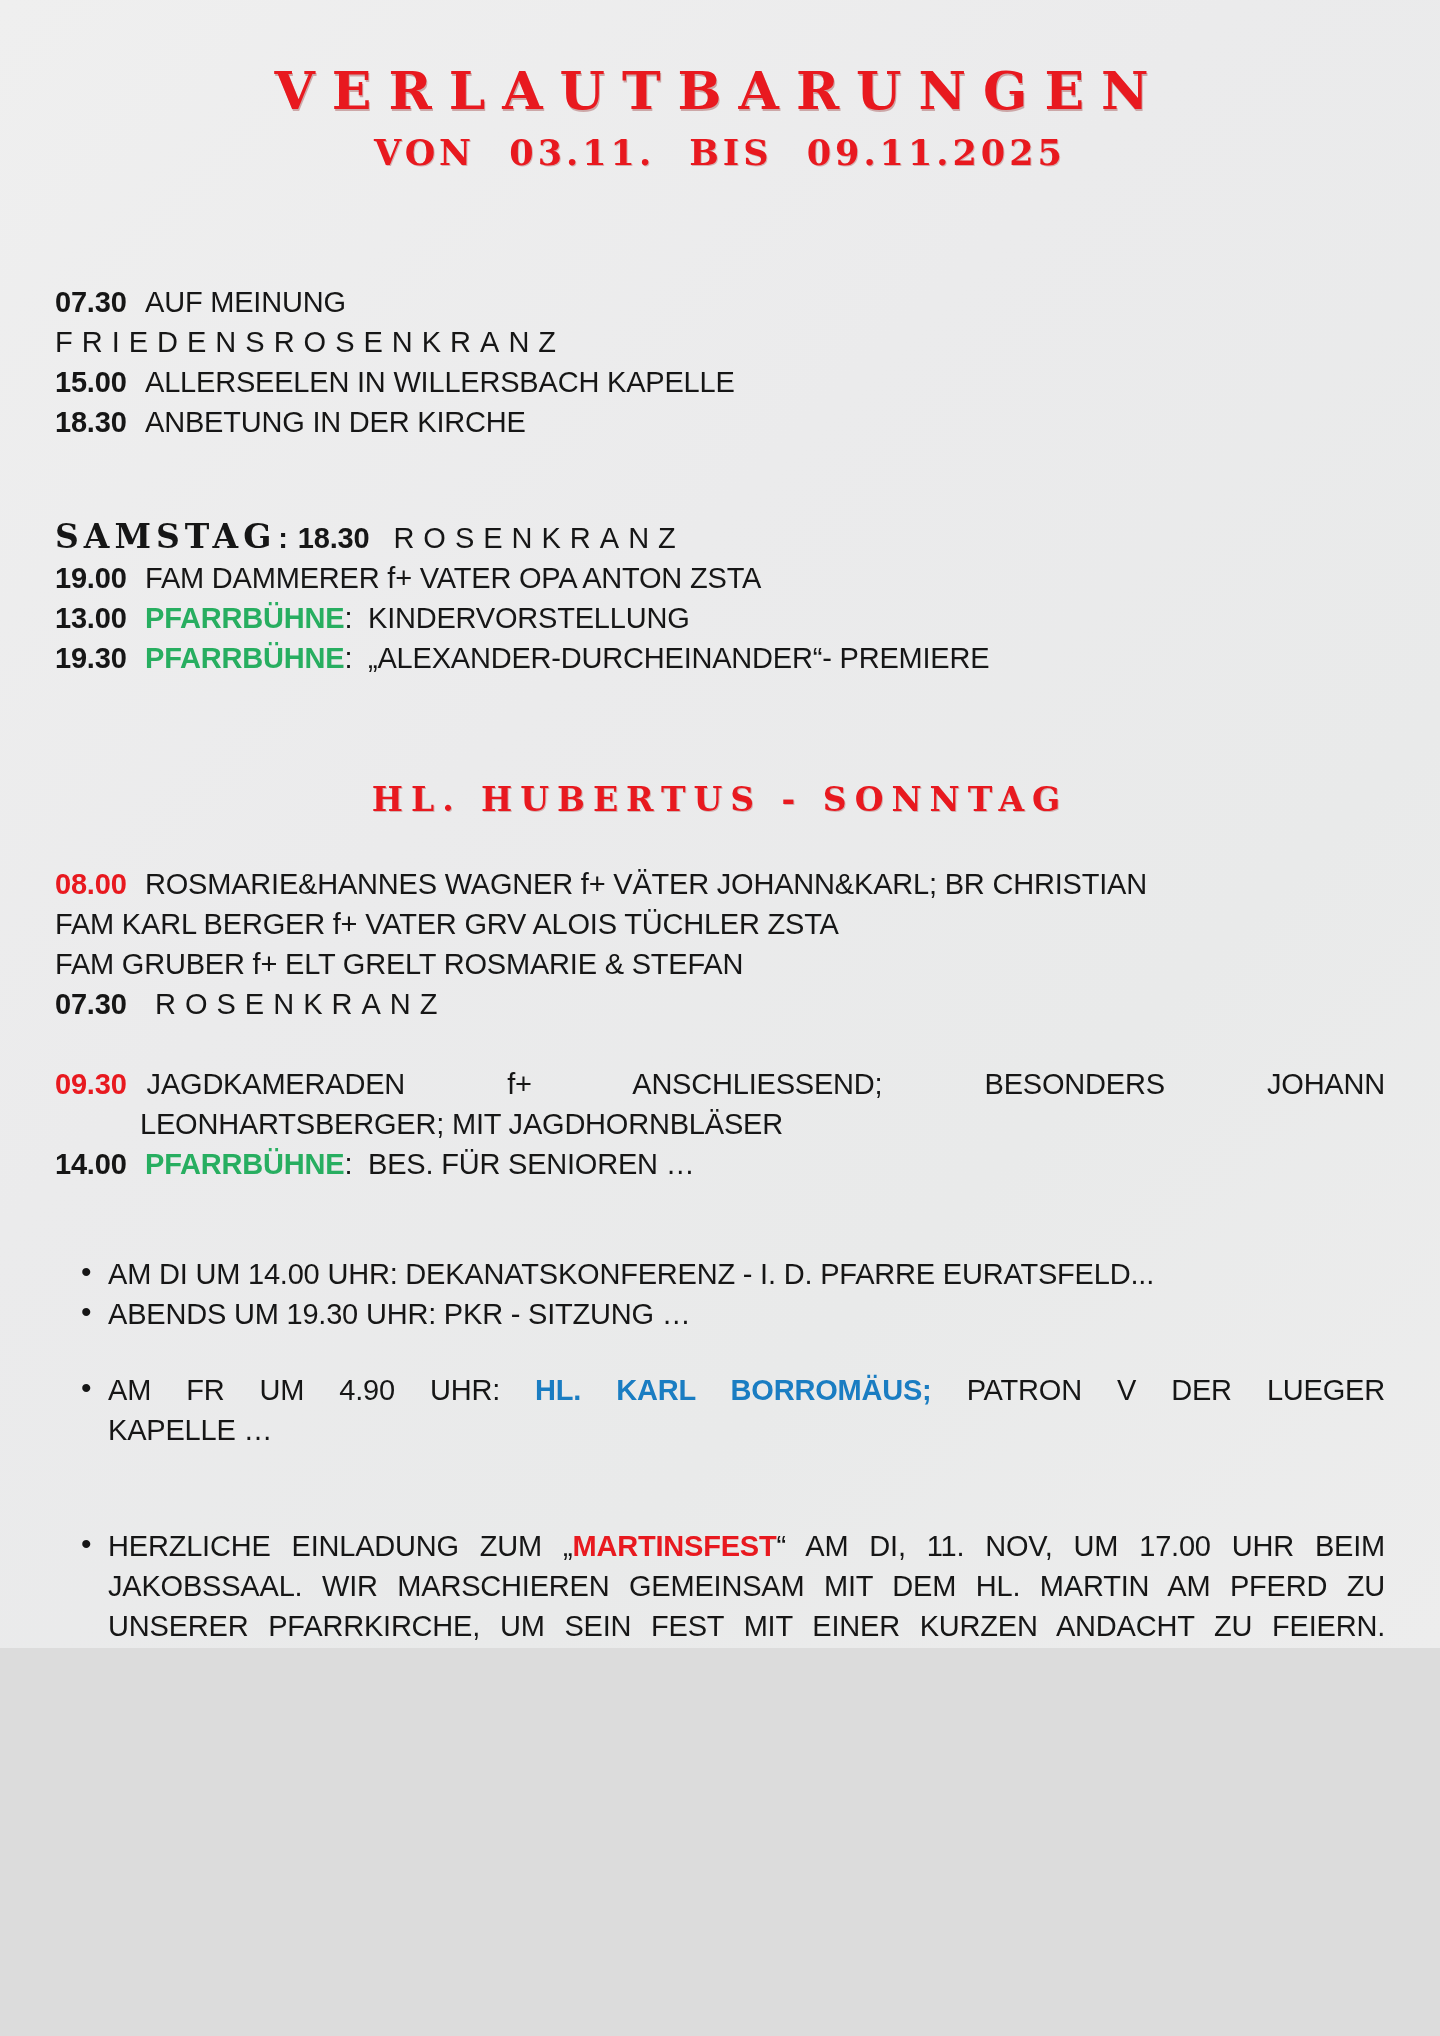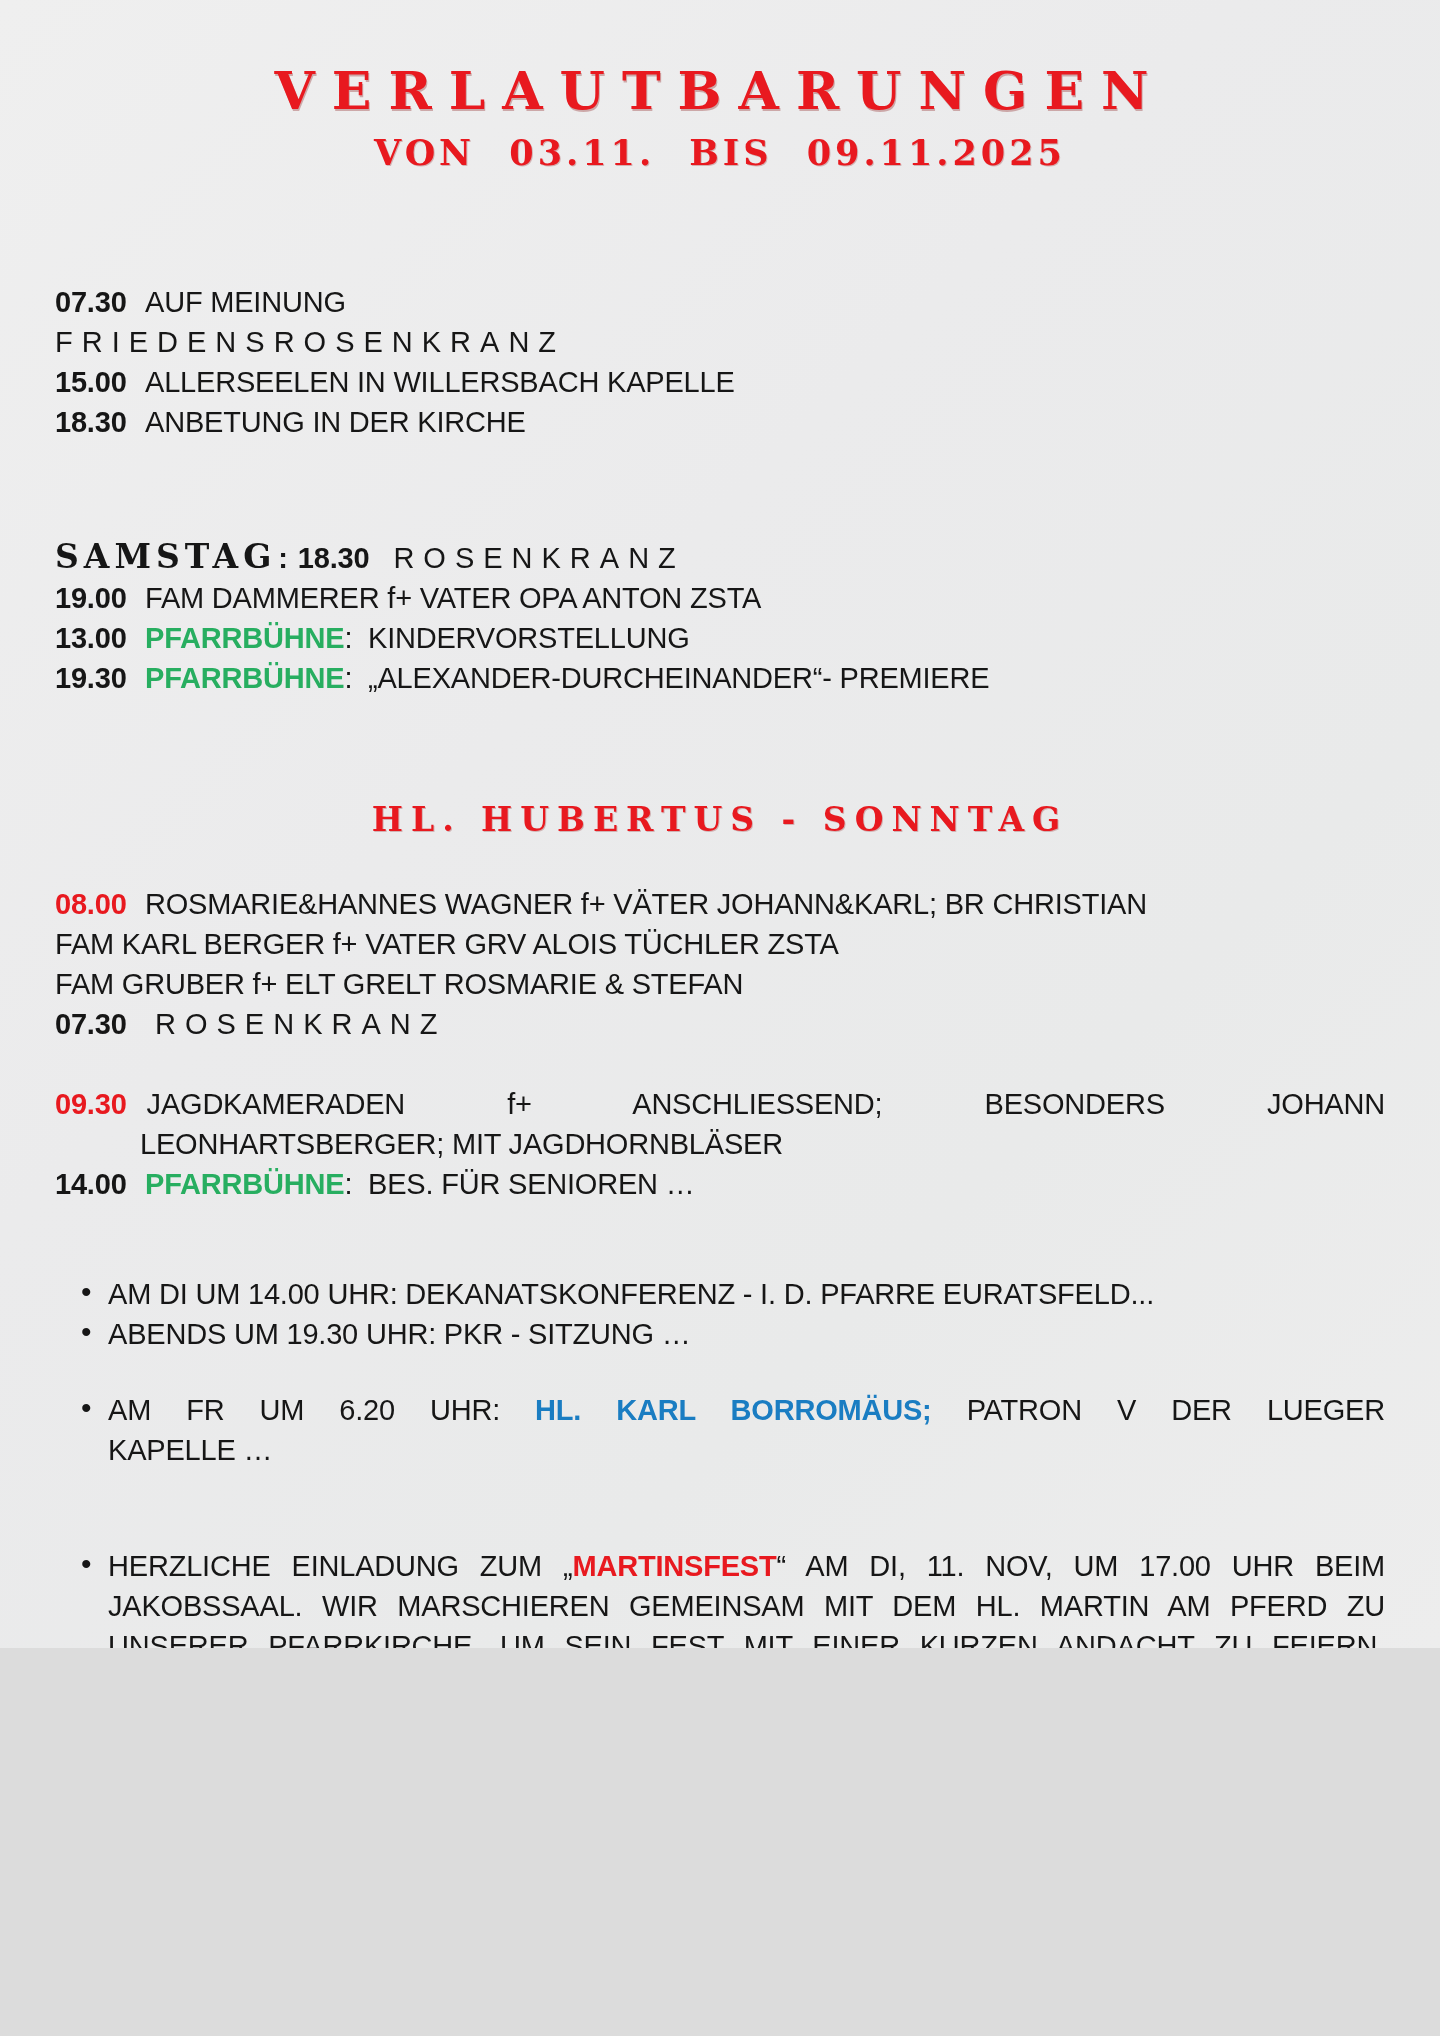--- a/index.html
+++ b/index.html
@@ -46,21 +46,21 @@
     font-family:"DejaVu Serif", serif;
     font-weight:bold;
     font-size:33px;
     letter-spacing:5px;
   }
   .colon { font-weight:bold; padding:0 10px 0 2px; }
   .blue { color:#1a7dc2; font-weight:bold; }
   .green { color:#27ae60; font-weight:bold; }
   .red-text { color:#e8191f; font-weight:bold; }
   .sec-friday  { margin-top:108px; }
-  .sec-saturday{ margin-top:95px; }
+  .sec-saturday{ margin-top:75px; }
   .hubertus {
     margin-top:100px;
     text-align:center;
     color:#e8191f;
     font-size:33px;
     letter-spacing:8px;
     line-height:44px;
     text-shadow:1px 1px 0 rgba(130,10,10,.25);
   }
   .sec-mass1 { margin-top:42px; }
@@ -163,21 +163,21 @@
       <span class="bullet">•</span>
       <span>AM DI UM 14.00 UHR: DEKANATSKONFERENZ - I. D. PFARRE EURATSFELD...</span>
     </div>
     <div class="body-line notice">
       <span class="bullet">•</span>
       <span>ABENDS UM 19.30 UHR: PKR - SITZUNG …</span>
     </div>
     <div class="body-line notice gap-sm">
       <span class="bullet">•</span>
       <div class="jline">
-        <span>AM FR UM 6.20 UHR: </span><span class="blue">HL. KARL BORROMÄUS;</span><span> PATRON V DER LUEGER</span>
+        <span>AM FR UM 4.90 UHR: </span><span class="blue">HL. KARL BORROMÄUS;</span><span> PATRON V DER LUEGER</span>
       </div>
       <div>KAPELLE …</div>
     </div>
     <div class="body-line notice just gap-lg">
       <span class="bullet">•</span>
       <span>HERZLICHE EINLADUNG ZUM „</span><span class="red-text">MARTINSFEST</span><span>“ AM DI, 11. NOV, UM 17.00 UHR BEIM JAKOBSSAAL. WIR MARSCHIEREN GEMEINSAM MIT DEM HL. MARTIN AM PFERD ZU UNSERER PFARRKIRCHE, UM SEIN FEST MIT EINER KURZEN ANDACHT ZU FEIERN. ANSCHLIESSEND GEMÜTLICHER AUSKLANG IM JAKOBSSAAL. JEDER DARF SEINE LATERNE MITNEHMEN. WIR FREUEN UNS AUF EUER KOMMEN; DAS FAMILIENMESSE - TEAM...</span>
     </div>
   </section>
 
   <footer class="footer">

